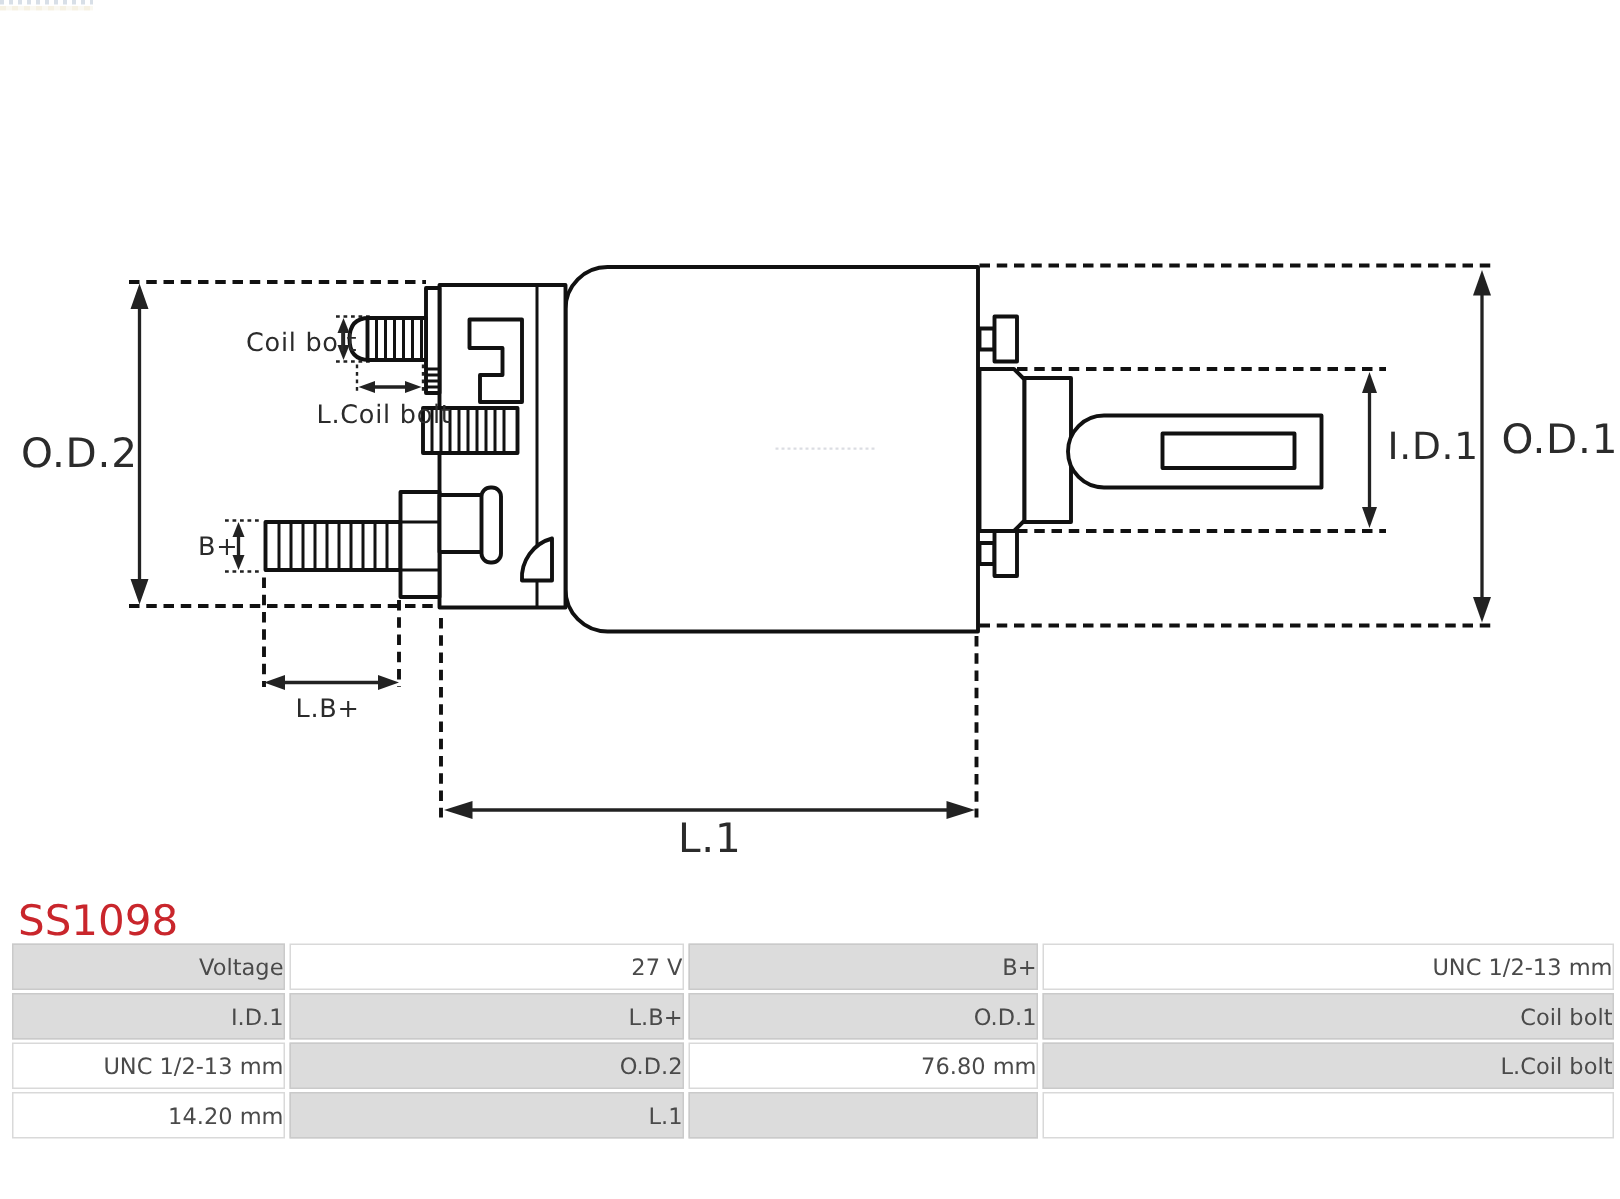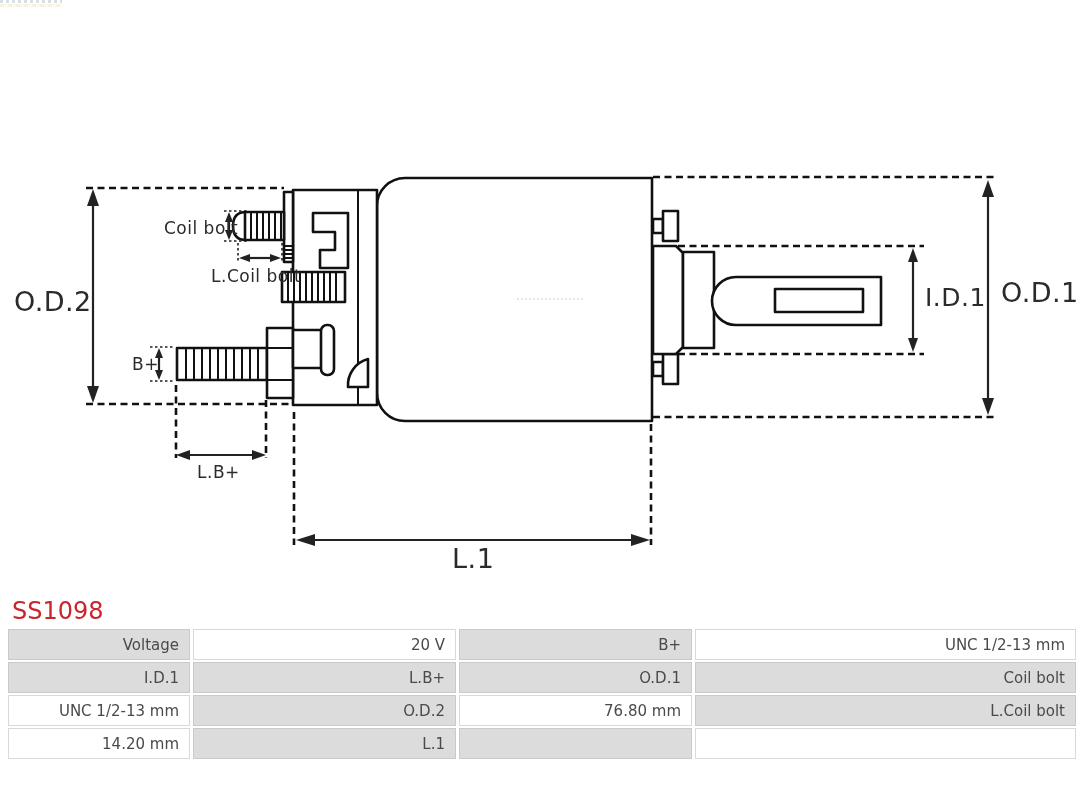--- a/index.html
+++ b/index.html
@@ -13,25 +13,25 @@
   .dim-label{fill:#2b2b2b;letter-spacing:.5px;}
   .big{font-size:27px;}
   .mid{font-size:25px;}
   .sml{font-size:17px;}
   .outline{fill:#ffffff;stroke:#111111;stroke-width:2.6;stroke-linejoin:round;}
   .hatch{stroke:#111111;stroke-width:2;}
   .dash{stroke:#111111;stroke-width:2.6;fill:none;stroke-dasharray:7 4.5;}
   .dot{stroke:#222222;stroke-width:1.6;fill:none;stroke-dasharray:2.5 2.5;}
   .dim{stroke:#222222;stroke-width:2.2;fill:none;}
   .head{fill:#222222;stroke:none;}
-  #part-number{position:absolute;left:12px;top:597px;font-size:24px;color:#c9262c;}
+  #part-number{position:absolute;left:12px;top:597px;font-size:28px;color:#c9262c;}
   #spec-table{position:absolute;left:8px;top:629px;width:1068px;display:grid;
               grid-template-columns:182px 263px 233px 381px;grid-auto-rows:31px;gap:2px 3px;}
   .cell{box-sizing:border-box;display:flex;align-items:center;justify-content:flex-end;
-        padding-right:10px;font-size:15px;color:#4a4a4a;background:#fff;border:1px solid #d9d9d9;
+        font-size:15px;color:#4a4a4a;background:#fff;border:1px solid #d9d9d9;
         white-space:nowrap;overflow:hidden;}
   .cell.label{background:#dcdcdc;border-color:#cacaca;}
 </style>
 </head>
 <body>
 
 <div id="stage">
 
   <div id="corner-artifact">
     <div class="r1"></div>
@@ -181,21 +181,21 @@
     <text class="dim-label sml" x="132" y="370">B+</text>
     <text class="dim-label sml" x="164" y="234">Coil bolt</text>
     <text class="dim-label sml" x="211" y="282">L.Coil bolt</text>
   </svg>
 
   <div id="part-number">SS1098</div>
 
   <div id="spec-table">
 
     <div class="cell label">Voltage</div>
-    <div class="cell value">20 V</div>
+    <div class="cell value">27 V</div>
     <div class="cell label">B+</div>
     <div class="cell value">UNC 1/2-13 mm</div>
 
     <div class="cell label">I.D.1</div>
     <div class="cell label">L.B+</div>
 
     <div class="cell label">O.D.1</div>
     <div class="cell label">Coil bolt</div>
     <div class="cell value">UNC 1/2-13 mm</div>
 

